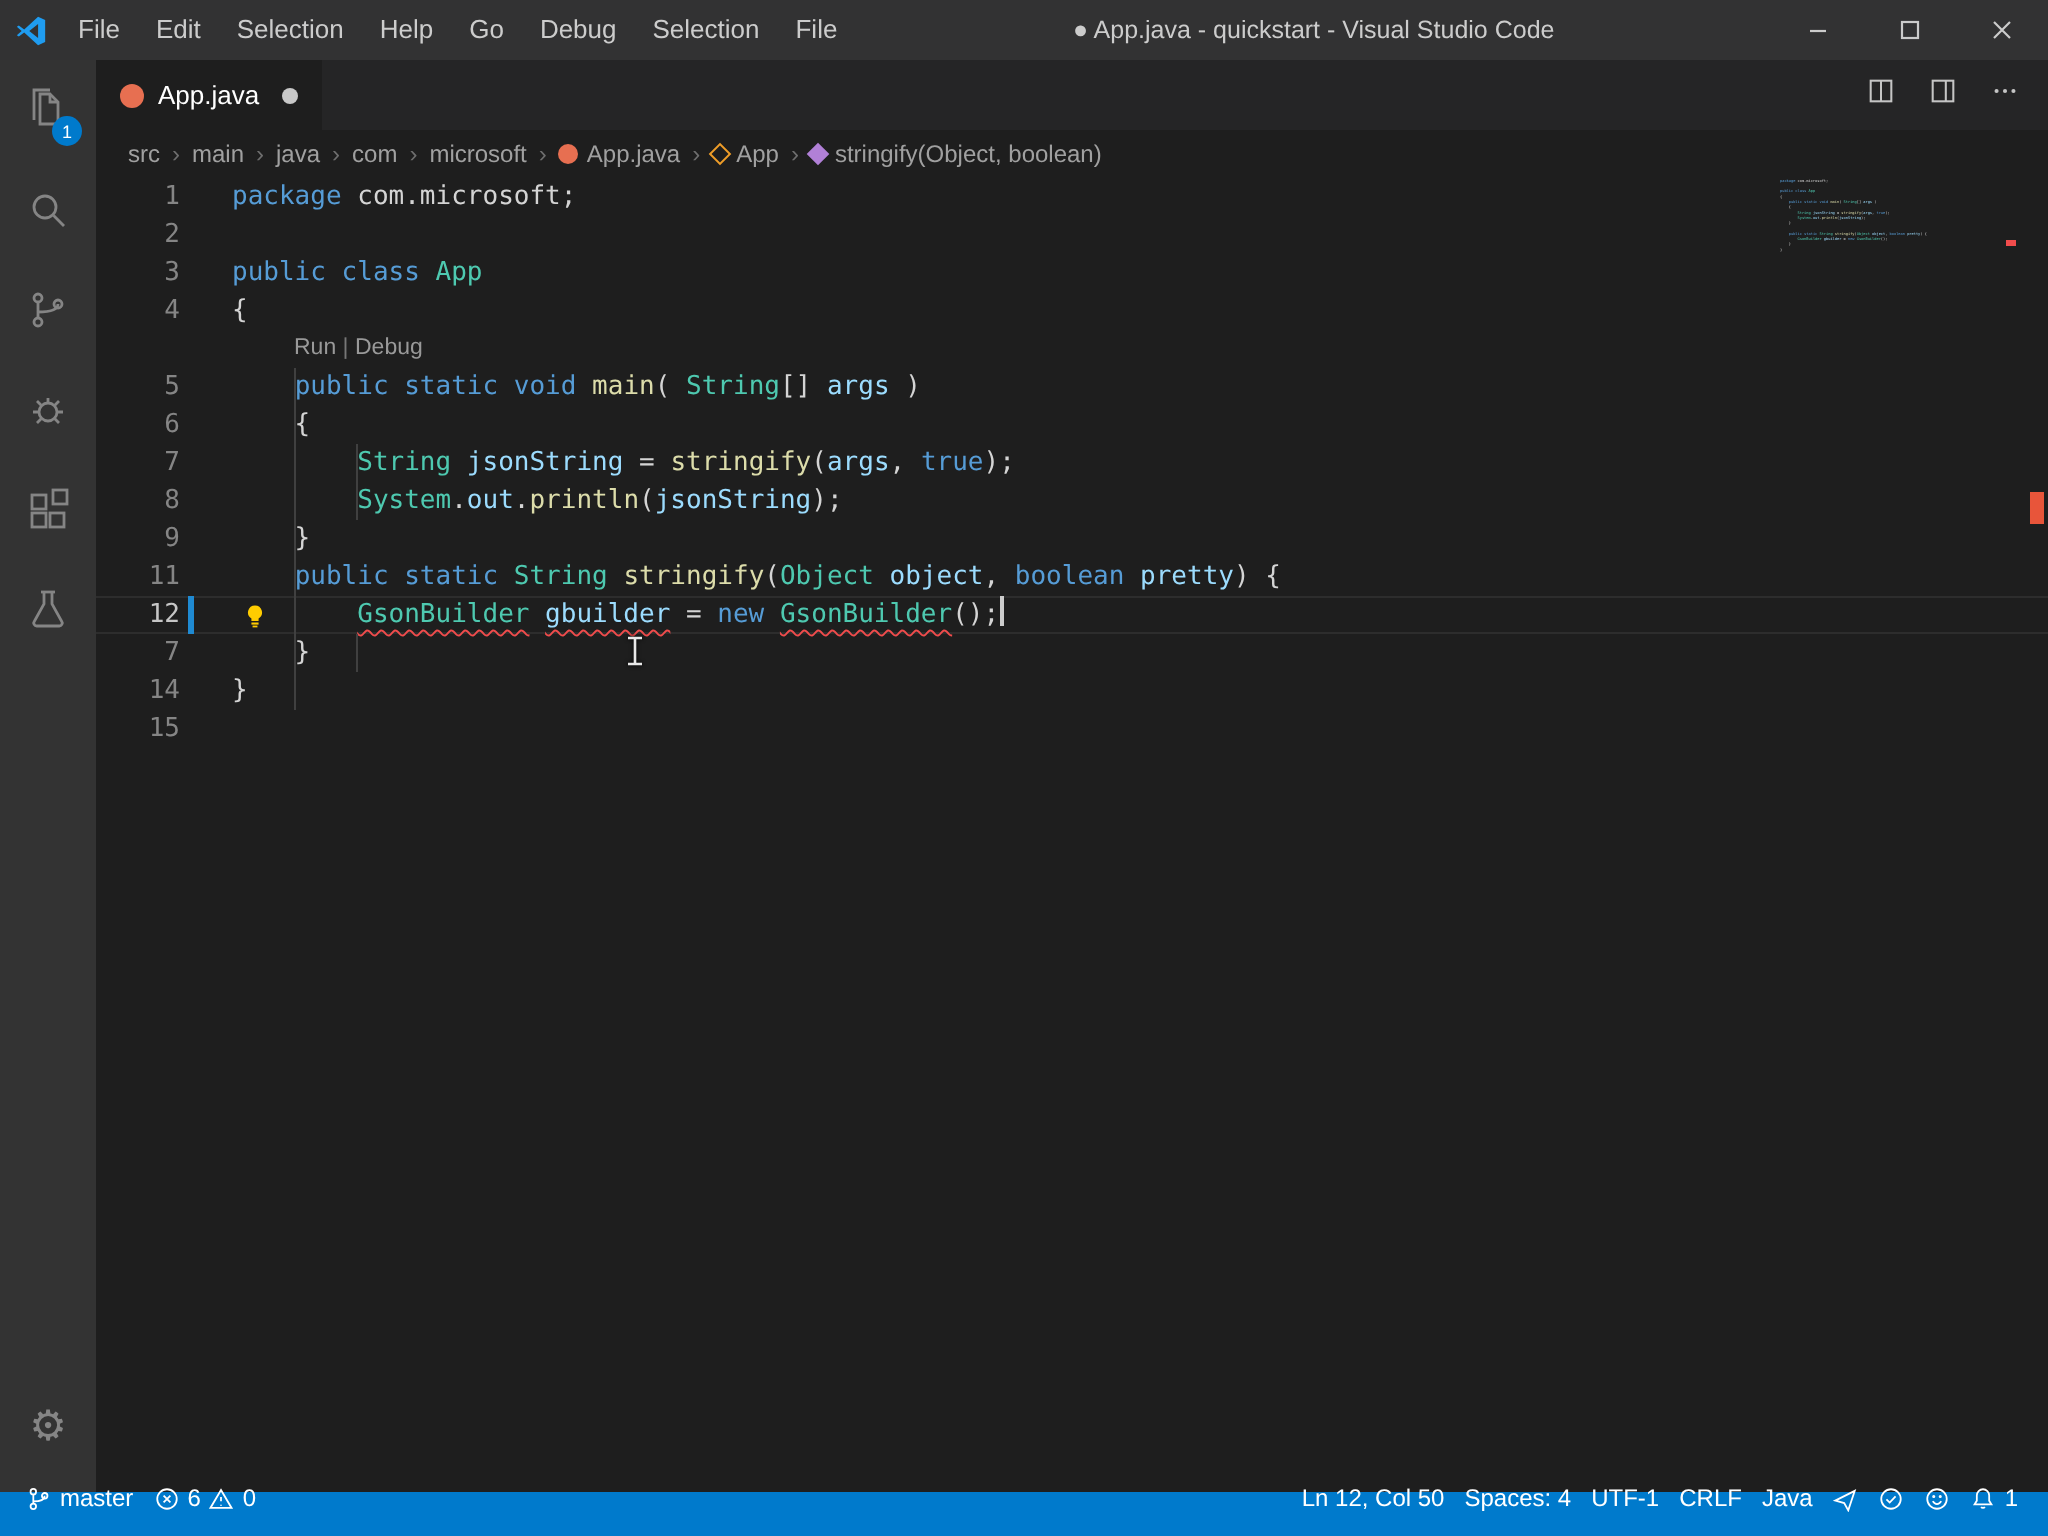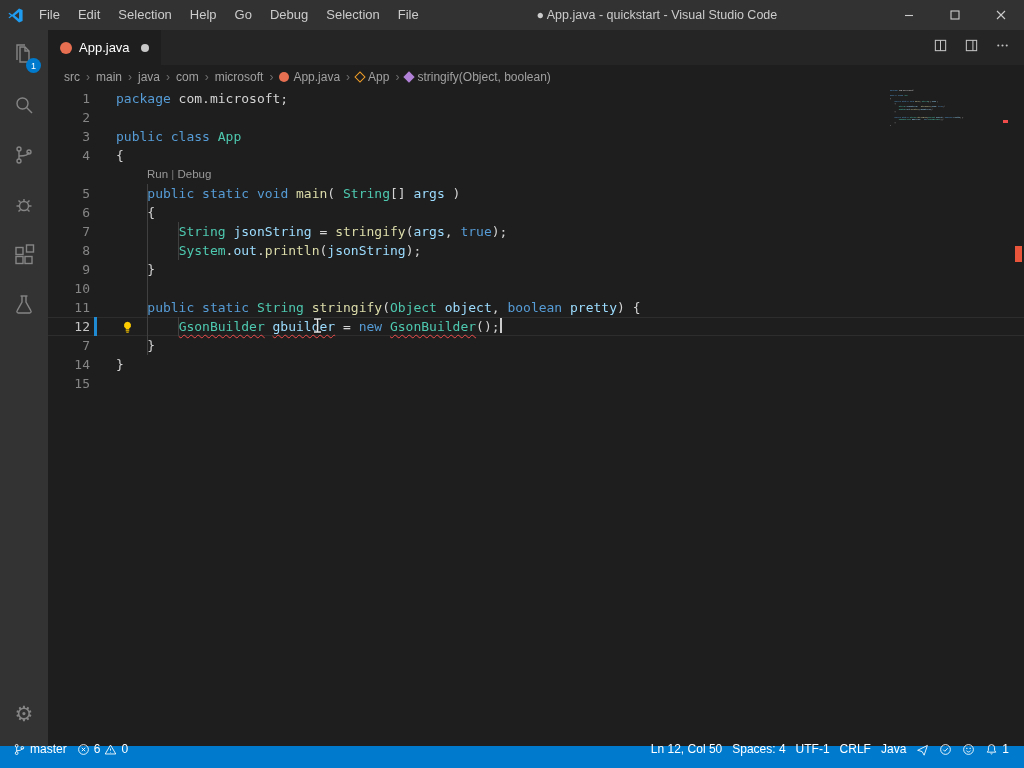--- a/index.html
+++ b/index.html
@@ -236,21 +236,20 @@
           <div class="row"><div class="ln">1</div><div class="gmargin"></div><div class="content"><span style="color: rgb(86, 156, 214);">package</span><span style="color: rgb(212, 212, 212);"> com.microsoft;</span></div></div>
           <div class="row"><div class="ln">2</div><div class="gmargin"></div><div class="content"></div></div>
           <div class="row"><div class="ln">3</div><div class="gmargin"></div><div class="content"><span style="color: rgb(86, 156, 214);">public</span><span style="color: rgb(212, 212, 212);"> </span><span style="color: rgb(86, 156, 214);">class</span><span style="color: rgb(212, 212, 212);"> </span><span style="color: rgb(78, 201, 176);">App</span></div></div>
           <div class="row"><div class="ln">4</div><div class="gmargin"></div><div class="content"><span style="color: rgb(212, 212, 212);">{</span></div></div>
           <div class="codelens"><span class="lens-link">Run</span><span class="lens-sep"> | </span><span class="lens-link">Debug</span></div>
           <div class="row"><div class="ln">5</div><div class="gmargin"></div><div class="content"><span style="color: rgb(212, 212, 212);">    </span><span style="color: rgb(86, 156, 214);">public</span><span style="color: rgb(212, 212, 212);"> </span><span style="color: rgb(86, 156, 214);">static</span><span style="color: rgb(212, 212, 212);"> </span><span style="color: rgb(86, 156, 214);">void</span><span style="color: rgb(212, 212, 212);"> </span><span style="color: rgb(220, 220, 170);">main</span><span style="color: rgb(212, 212, 212);">( </span><span style="color: rgb(78, 201, 176);">String</span><span style="color: rgb(212, 212, 212);">[] </span><span style="color: rgb(156, 220, 254);">args</span><span style="color: rgb(212, 212, 212);"> )</span></div></div>
           <div class="row"><div class="ln">6</div><div class="gmargin"></div><div class="content"><span style="color: rgb(212, 212, 212);">    {</span></div></div>
           <div class="row"><div class="ln">7</div><div class="gmargin"></div><div class="content"><span style="color: rgb(212, 212, 212);">        </span><span style="color: rgb(78, 201, 176);">String</span><span style="color: rgb(212, 212, 212);"> </span><span style="color: rgb(156, 220, 254);">jsonString</span><span style="color: rgb(212, 212, 212);"> = </span><span style="color: rgb(220, 220, 170);">stringify</span><span style="color: rgb(212, 212, 212);">(</span><span style="color: rgb(156, 220, 254);">args</span><span style="color: rgb(212, 212, 212);">, </span><span style="color: rgb(86, 156, 214);">true</span><span style="color: rgb(212, 212, 212);">);</span></div></div>
           <div class="row"><div class="ln">8</div><div class="gmargin"></div><div class="content"><span style="color: rgb(212, 212, 212);">        </span><span style="color: rgb(78, 201, 176);">System</span><span style="color: rgb(212, 212, 212);">.</span><span style="color: rgb(156, 220, 254);">out</span><span style="color: rgb(212, 212, 212);">.</span><span style="color: rgb(220, 220, 170);">println</span><span style="color: rgb(212, 212, 212);">(</span><span style="color: rgb(156, 220, 254);">jsonString</span><span style="color: rgb(212, 212, 212);">);</span></div></div>
           <div class="row"><div class="ln">9</div><div class="gmargin"></div><div class="content"><span style="color: rgb(212, 212, 212);">    }</span></div></div>
-          <div class="row"><div class="ln">10</div><div class="gmargin"></div><div class="content"></div></div>
           <div class="row"><div class="ln">11</div><div class="gmargin"></div><div class="content"><span style="color: rgb(212, 212, 212);">    </span><span style="color: rgb(86, 156, 214);">public</span><span style="color: rgb(212, 212, 212);"> </span><span style="color: rgb(86, 156, 214);">static</span><span style="color: rgb(212, 212, 212);"> </span><span style="color: rgb(78, 201, 176);">String</span><span style="color: rgb(212, 212, 212);"> </span><span style="color: rgb(220, 220, 170);">stringify</span><span style="color: rgb(212, 212, 212);">(</span><span style="color: rgb(78, 201, 176);">Object</span><span style="color: rgb(212, 212, 212);"> </span><span style="color: rgb(156, 220, 254);">object</span><span style="color: rgb(212, 212, 212);">, </span><span style="color: rgb(86, 156, 214);">boolean</span><span style="color: rgb(212, 212, 212);"> </span><span style="color: rgb(156, 220, 254);">pretty</span><span style="color: rgb(212, 212, 212);">) {</span></div></div>
           <div class="row active-line"><div class="ln">12</div><div class="gmargin"></div><div class="mod-marker" style="background: rgb(31, 138, 210);"></div><div class="lightbulb"><svg width="13" height="14" viewBox="0 0 16 16">
                 <path d="M8 1.5a4.3 4.3 0 0 0-2.2 8V11h4.4V9.5a4.3 4.3 0 0 0-2.2-8z" fill="#ffcc00"></path>
                 <rect x="5.8" y="12" width="4.4" height="1.3" fill="#ffcc00"></rect>
                 <rect x="6.5" y="13.9" width="3" height="1.1" fill="#ffcc00"></rect>
               </svg></div><div class="content"><span style="color: rgb(212, 212, 212);">        </span><span class="squiggle" style="color: rgb(78, 201, 176);">GsonBuilder</span><span style="color: rgb(212, 212, 212);"> </span><span class="squiggle" style="color: rgb(156, 220, 254);">gbuilder</span><span style="color: rgb(212, 212, 212);"> = </span><span style="color: rgb(86, 156, 214);">new</span><span style="color: rgb(212, 212, 212);"> </span><span class="squiggle" style="color: rgb(78, 201, 176);">GsonBuilder</span><span style="color: rgb(212, 212, 212);">();</span><span class="caret"></span></div></div>
           <div class="row"><div class="ln">7</div><div class="gmargin"></div><div class="content"><span style="color: rgb(212, 212, 212);">    }</span></div></div>
           <div class="row"><div class="ln">14</div><div class="gmargin"></div><div class="content"><span style="color: rgb(212, 212, 212);">}</span></div></div>
           <div class="row"><div class="ln">15</div><div class="gmargin"></div><div class="content"></div></div>
         </div>

